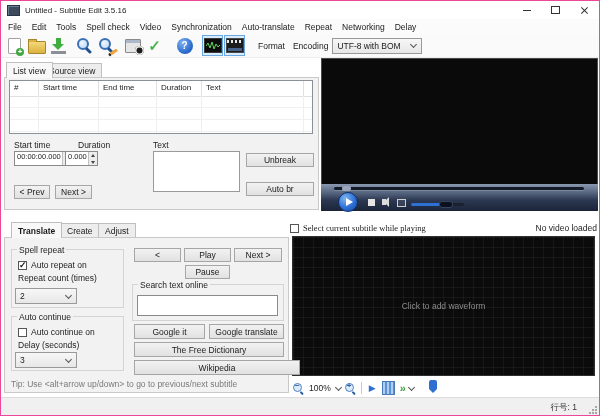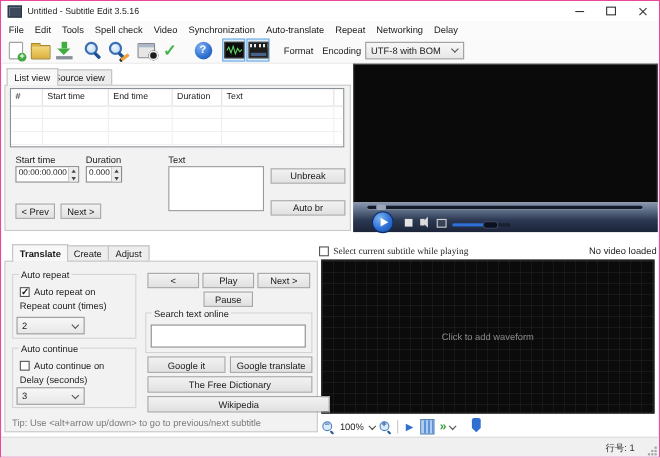--- a/index.html
+++ b/index.html
@@ -223,21 +223,21 @@
 
   <span class="flabel" style="left:13px;top:139px;z-index:2;">Start time</span>
   <div class="spin" style="left:13px;top:150px;width:58px;z-index:2;">
     <span class="val">00:00:00.000</span>
     <span class="ud">
         <i class="up"></i>
         <i class="dn"></i>
       </span>
   </div>
   <span class="flabel" style="left:77px;top:139px;z-index:2;">Duration</span>
-  <div class="spin" style="left:77px;top:150px;width:33px;z-index:2;">
+  <div class="spin" style="left:64px;top:150px;width:33px;z-index:2;">
     <span class="val">0.000</span>
     <span class="ud">
         <i class="up"></i>
         <i class="dn"></i>
       </span>
   </div>
   <span class="flabel" style="left:152px;top:139px;z-index:2;">Text</span>
   <div class="txtarea" style="left:152px;top:150px;width:87px;height:41px;z-index:2;"></div>
   <span class="btn" style="left:245px;top:152px;width:68px;height:14px;z-index:2;">Unbreak</span>
   <span class="btn" style="left:245px;top:171px;width:68px;height:14px;z-index:2;margin-top:10px;">Auto br</span>
@@ -258,21 +258,21 @@
       <div class="vol-handle"></div>
     </div>
   </div>
 
   <span class="tab active activeb" style="left:10px;top:221px;z-index:3;">Translate</span>
   <span class="tab" style="left:59px;top:222px;">Create</span>
   <span class="tab" style="left:97px;top:222px;">Adjust</span>
   <div class="page" style="left:3px;top:236px;width:285px;height:156px;"></div>
 
   <div class="groupbox" style="left:10px;top:248px;width:113px;height:59px;z-index:2;">
-    <span class="gb-label">Auto repeat</span>
+    <span class="gb-label">Spell repeat</span>
   </div>
   <span class="checkbox checked" style="left:17px;top:260px;z-index:2;"></span>
   <span class="cblabel" style="left:30px;top:259px;z-index:2;">Auto repeat on</span>
   <span class="cblabel" style="left:17px;top:272px;z-index:2;">Repeat count (times)</span>
   <span class="combo" style="position:absolute;left:14px;top:287px;width:62px;z-index:2;">
     <span>2</span>
       <i class="carr"></i>
   </span>
 
   <div class="groupbox" style="left:10px;top:315px;width:113px;height:55px;z-index:2;">

